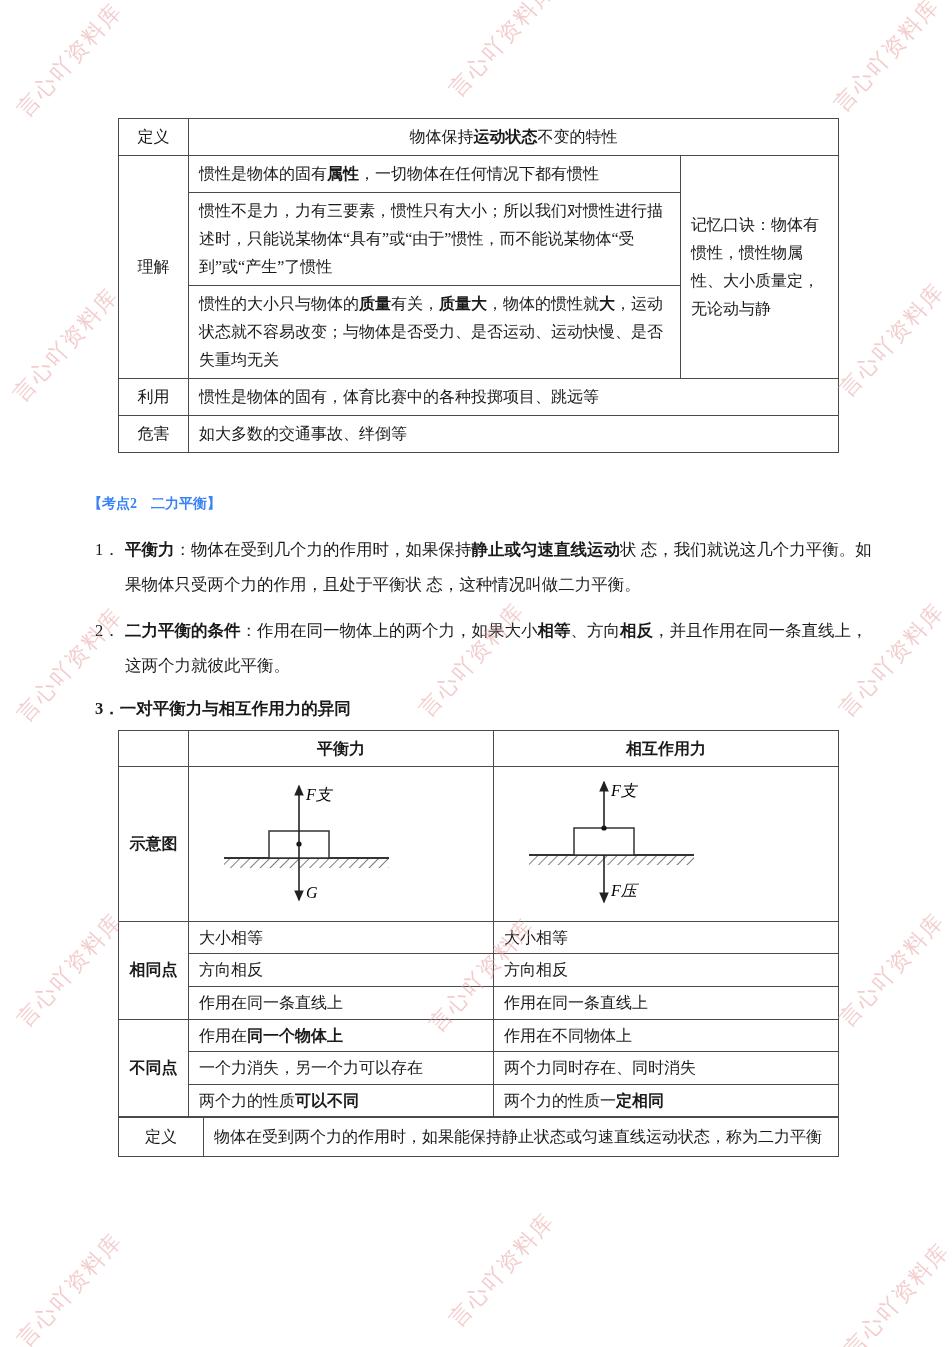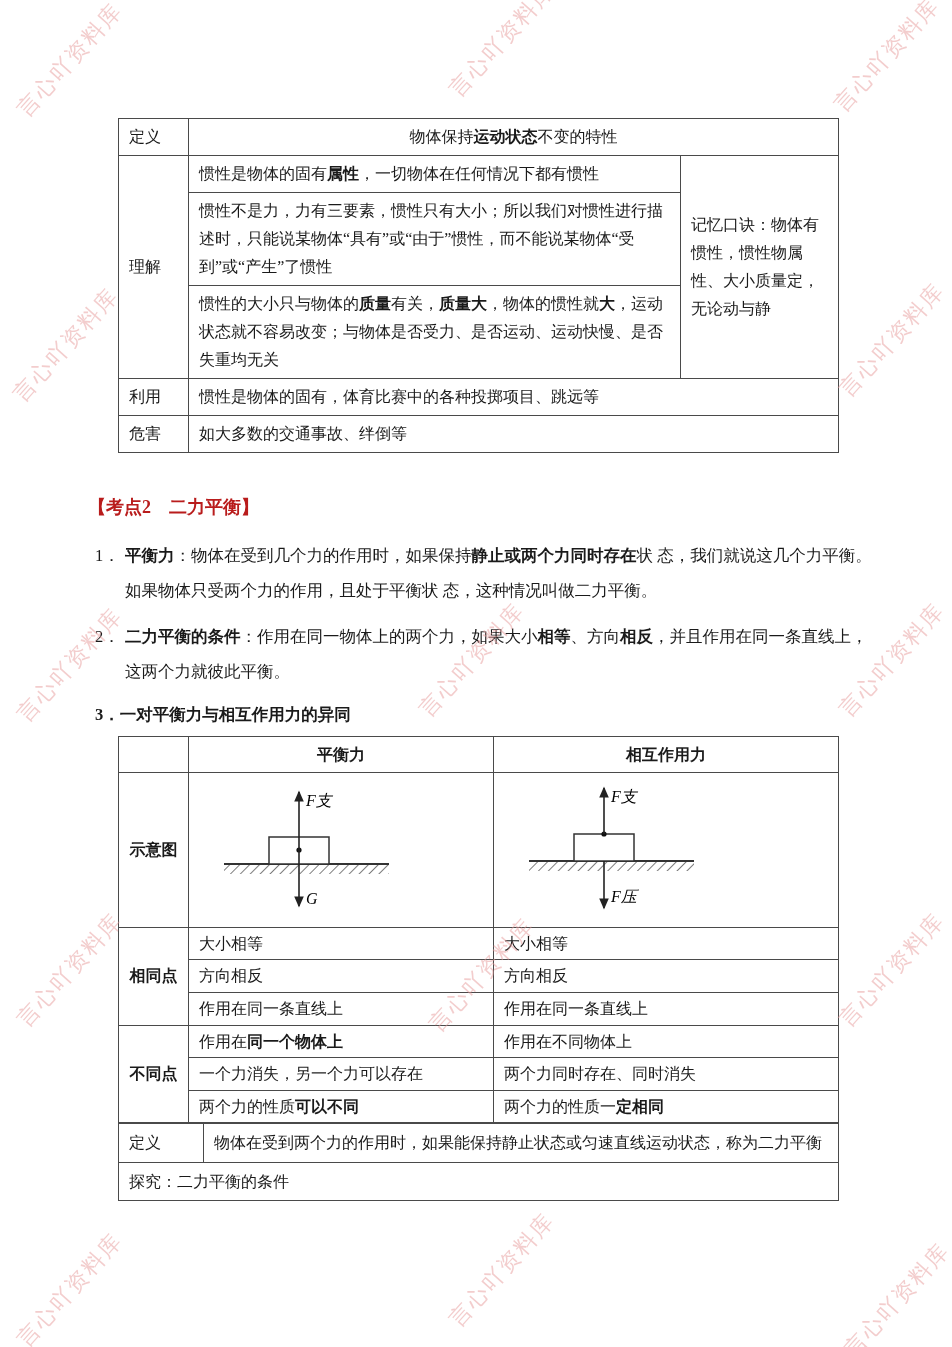--- a/index.html
+++ b/index.html
@@ -10,26 +10,26 @@
   }
   .watermark-layer { position:absolute; inset:0; pointer-events:none; z-index:5; }
   .wm {
     position:absolute; font-size:22px; letter-spacing:2px; white-space:nowrap;
     color:rgba(232,156,156,0.5); transform:rotate(-48deg); font-family:"Liberation Serif",serif;
   }
   .content { position:relative; z-index:1; padding:118px 78px 0 88px; }
 
   table.tbl { border-collapse:collapse; table-layout:fixed; width:720px; margin-left:30px; }
   table.tbl td { border:1px solid #4a4a4a; font-size:16px; padding:4px 10px; vertical-align:middle; line-height:1.75; word-break:break-all; }
-  td.lbl { text-align:left; padding:4px 2px; }
+  td.lbl { text-align:center; padding:4px 2px; }
   td.center { text-align:center; }
   .def-row td { padding-top:14px; padding-bottom:14px; }
   td.mnemonic { line-height:1.95; padding:8px 9px; vertical-align:middle; }
 
-  h2.section-heading { font-size:18px; font-weight:bold; margin:42px 0 20px 0; color:#b91c1c; }
+  h2.section-heading { font-size:14px; font-weight:bold; margin:42px 0 20px 0; color:#3b82f6; }
   .item { display:flex; font-size:16.5px; line-height:2.1; margin:6px 0 12px 7px; }
   .item .num { flex:0 0 30px; }
   .item .itext { flex:1; }
   .sub-heading { font-weight:bold; font-size:16.5px; margin:14px 0 10px 7px; }
 
   table.comp td { padding:3px 10px; line-height:1.6; }
   table.comp tr.head td { font-weight:bold; text-align:center; padding:5px 2px; }
   td.diagram-cell { height:146px; padding:4px 4px 4px 18px; vertical-align:middle; }
   td.lbl-bold { font-weight:bold; text-align:center; padding:3px 2px; }
 
@@ -96,21 +96,21 @@
         <td class="lbl">危害</td>
         <td colspan="2">如大多数的交通事故、绊倒等</td>
       </tr>
     </tbody>
       </table>
 
     <h2 class="section-heading">【考点2　二力平衡】</h2>
 
     <div class="item">
       <span class="num">1．</span>
-      <div class="itext"><span style="font-weight: bold;">平衡力</span><span>：物体在受到几个力的作用时，如果保持</span><span style="font-weight: bold;">静止</span><span style="font-weight: bold;">或</span><span style="font-weight: bold;">两个力同时存在</span><span>状 态，我们就说这几个力平衡。如果物体只受两个力的作用，且处于平衡状 态，这种情况叫做二力平衡。</span></div>
+      <div class="itext"><span style="font-weight: bold;">平衡力</span><span>：物体在受到几个力的作用时，如果保持</span><span style="font-weight: bold;">静止</span><span style="font-weight: bold;">或</span><span style="font-weight: bold;">匀速直线运动</span><span>状 态，我们就说这几个力平衡。如果物体只受两个力的作用，且处于平衡状 态，这种情况叫做二力平衡。</span></div>
     </div>
     <div class="item">
       <span class="num">2．</span>
       <div class="itext"><span style="font-weight: bold;">二力平衡的条件</span><span>：作用在同一物体上的两个力，如果大小</span><span style="font-weight: bold;">相等</span><span>、方向</span><span style="font-weight: bold;">相反</span><span>，并且作用</span><span style="font-weight: normal;">在同一条直线上</span><span>，这两个力就彼此平衡。</span></div>
     </div>
     <div class="sub-heading">3．一对平衡力与相互作用力的异同</div>
 
     <table class="tbl comp">
       <colgroup>
           <col style="width:70px">
@@ -199,21 +199,18 @@
     <table class="tbl cond">
       <colgroup>
           <col style="width:85px">
           <col style="width:635px">
         </colgroup>
       <tbody>
           <tr>
         <td class="lbl">定义</td>
         <td>物体在受到两个力的作用时，如果能保持静止状态或匀速直线运动状态，称为二力平衡</td>
       </tr>
-      <tr>
-        <td class="explore-cell" colspan="2">探究：二力平衡的条件</td>
-      </tr>
     </tbody>
       </table>
 
   </div>
 
 </div>
 
 </body></html>

